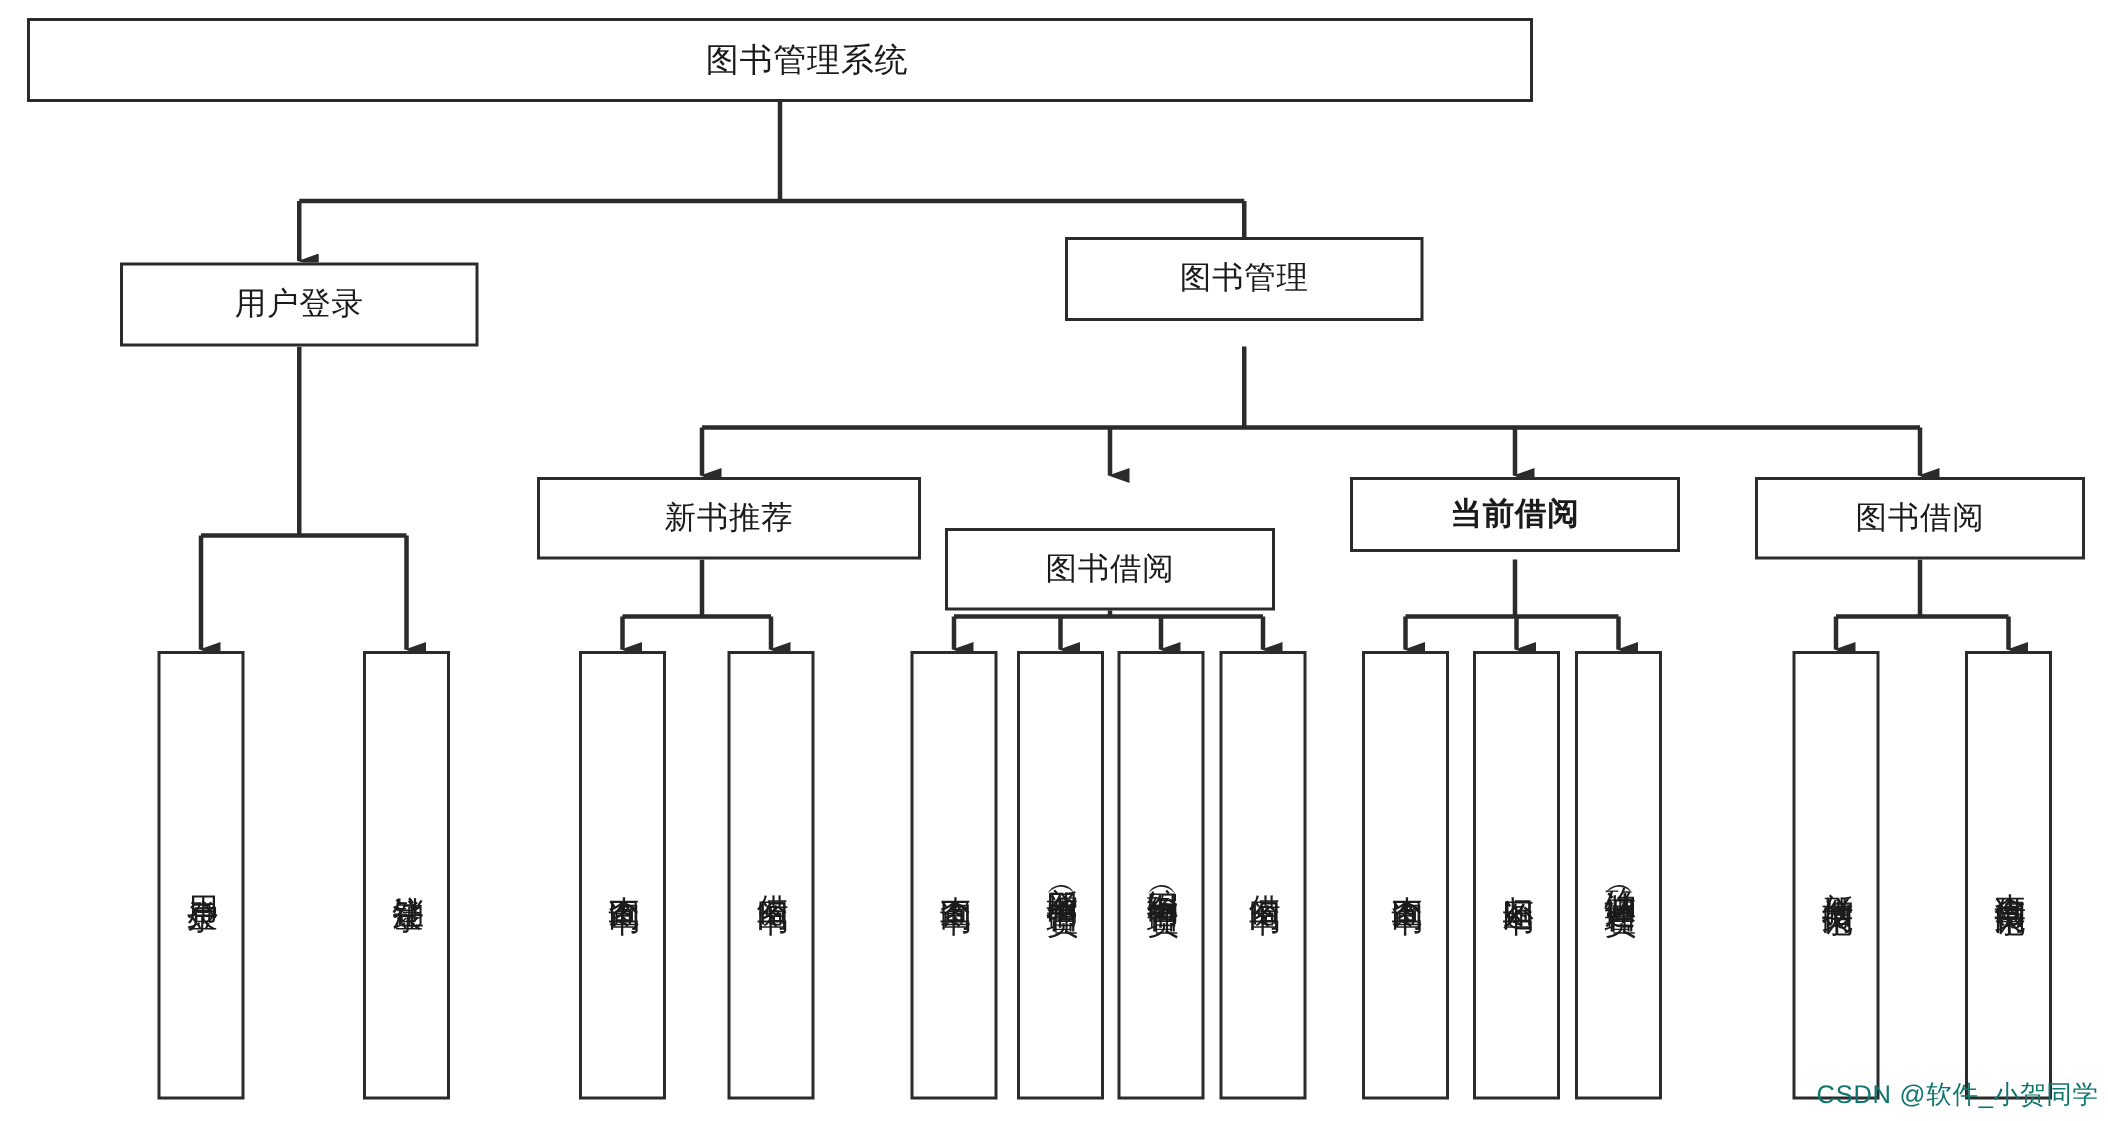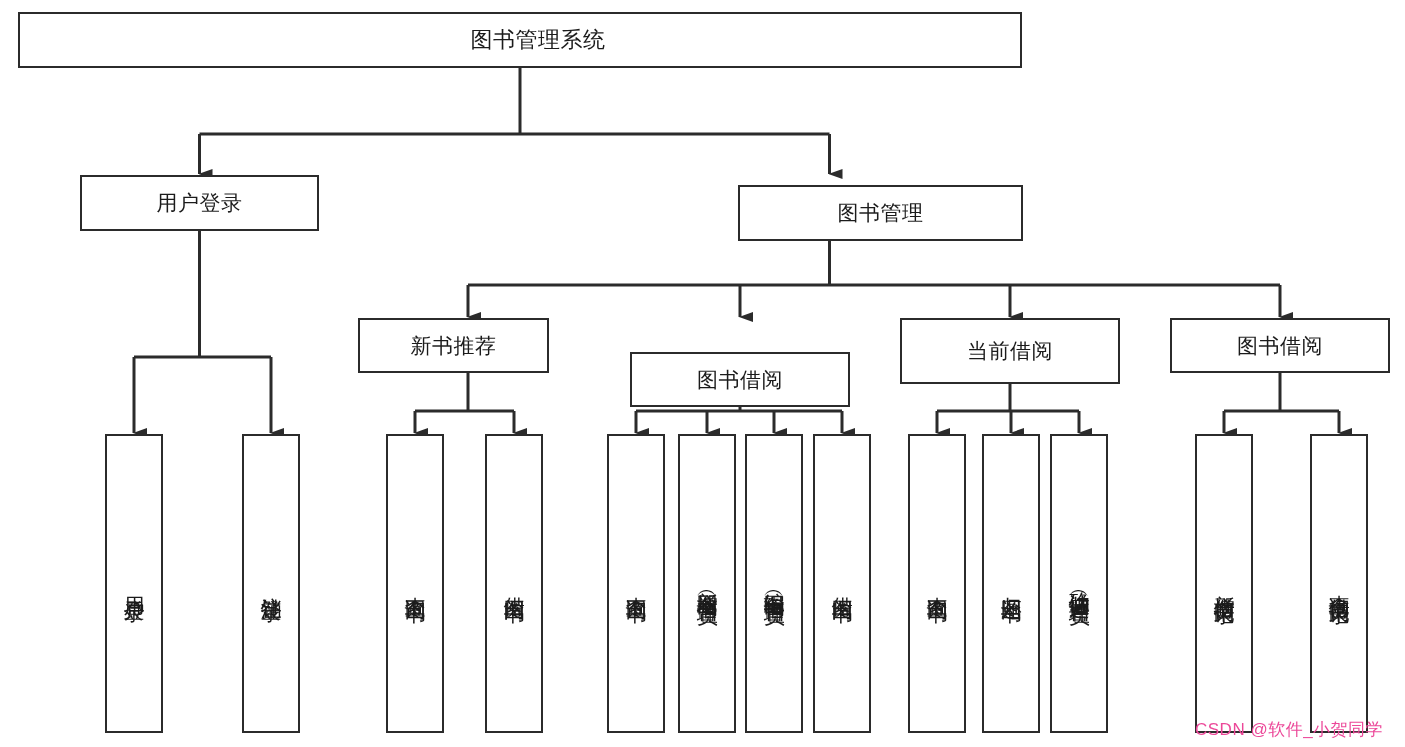--- a/index.html
+++ b/index.html
@@ -53,23 +53,24 @@
     white-space: nowrap;
   }
   .node.vert .vtext {
     writing-mode: vertical-rl;
     text-orientation: upright;
     display: block;
   }
   .watermark {
     position: absolute;
     font-size: 17px;
-    color: #ec4899;
+    color: #0f766e;
     white-space: nowrap;
     letter-spacing: 0.5px;
+    margin-left: 16px;
   }
 </style>
 </head>
 <body>
 
 <div id="canvas">
 
   <svg id="edges" viewBox="0 0 1405 747" width="1405" height="747">
     <defs>
       <marker id="arrow" viewBox="0 0 10 14" refX="5" refY="13" markerWidth="10" markerHeight="14" orient="auto-start-reverse" markerUnits="userSpaceOnUse">
@@ -113,30 +114,30 @@
       </g>
   </svg>
 
   <div id="node-layer">
       <div class="node horiz root" style="left: 18px; top: 12px; width: 1004px; height: 56px; padding-left: 36px;">
         <span class="htext">图书管理系统</span>
       </div>
       <div class="node horiz" style="left: 80px; top: 175px; width: 239px; height: 56px;">
         <span class="htext">用户登录</span>
       </div>
-      <div class="node horiz" style="left: 710px; top: 185px; width: 285px; height: 56px; margin-left: 28px;">
+      <div class="node horiz" style="left: 710px; top: 158px; width: 239px; height: 56px;">
         <span class="htext">图书管理</span>
       </div>
-      <div class="node horiz" style="left: 358px; top: 318px; width: 191px; height: 55px;">
+      <div class="node horiz" style="left: 358px; top: 318px; width: 256px; height: 55px;">
         <span class="htext">新书推荐</span>
       </div>
       <div class="node horiz" style="left: 630px; top: 318px; width: 220px; height: 55px; margin-top: 34px;">
         <span class="htext">图书借阅</span>
       </div>
-      <div class="node horiz" style="left: 900px; top: 318px; width: 220px; height: 66px;">
+      <div class="node horiz" style="left: 900px; top: 318px; width: 220px; height: 50px; font-weight: bold;">
         <span class="htext">当前借阅</span>
       </div>
       <div class="node horiz" style="left: 1170px; top: 318px; width: 220px; height: 55px;">
         <span class="htext">图书借阅</span>
       </div>
       <div class="node vert" style="left: 105px; top: 434px; width: 58px; height: 299px;">
         <span class="vtext">用户登录</span>
       </div>
       <div class="node vert" style="left: 242px; top: 434px; width: 58px; height: 299px;">
         <span class="vtext">注销登录</span>

